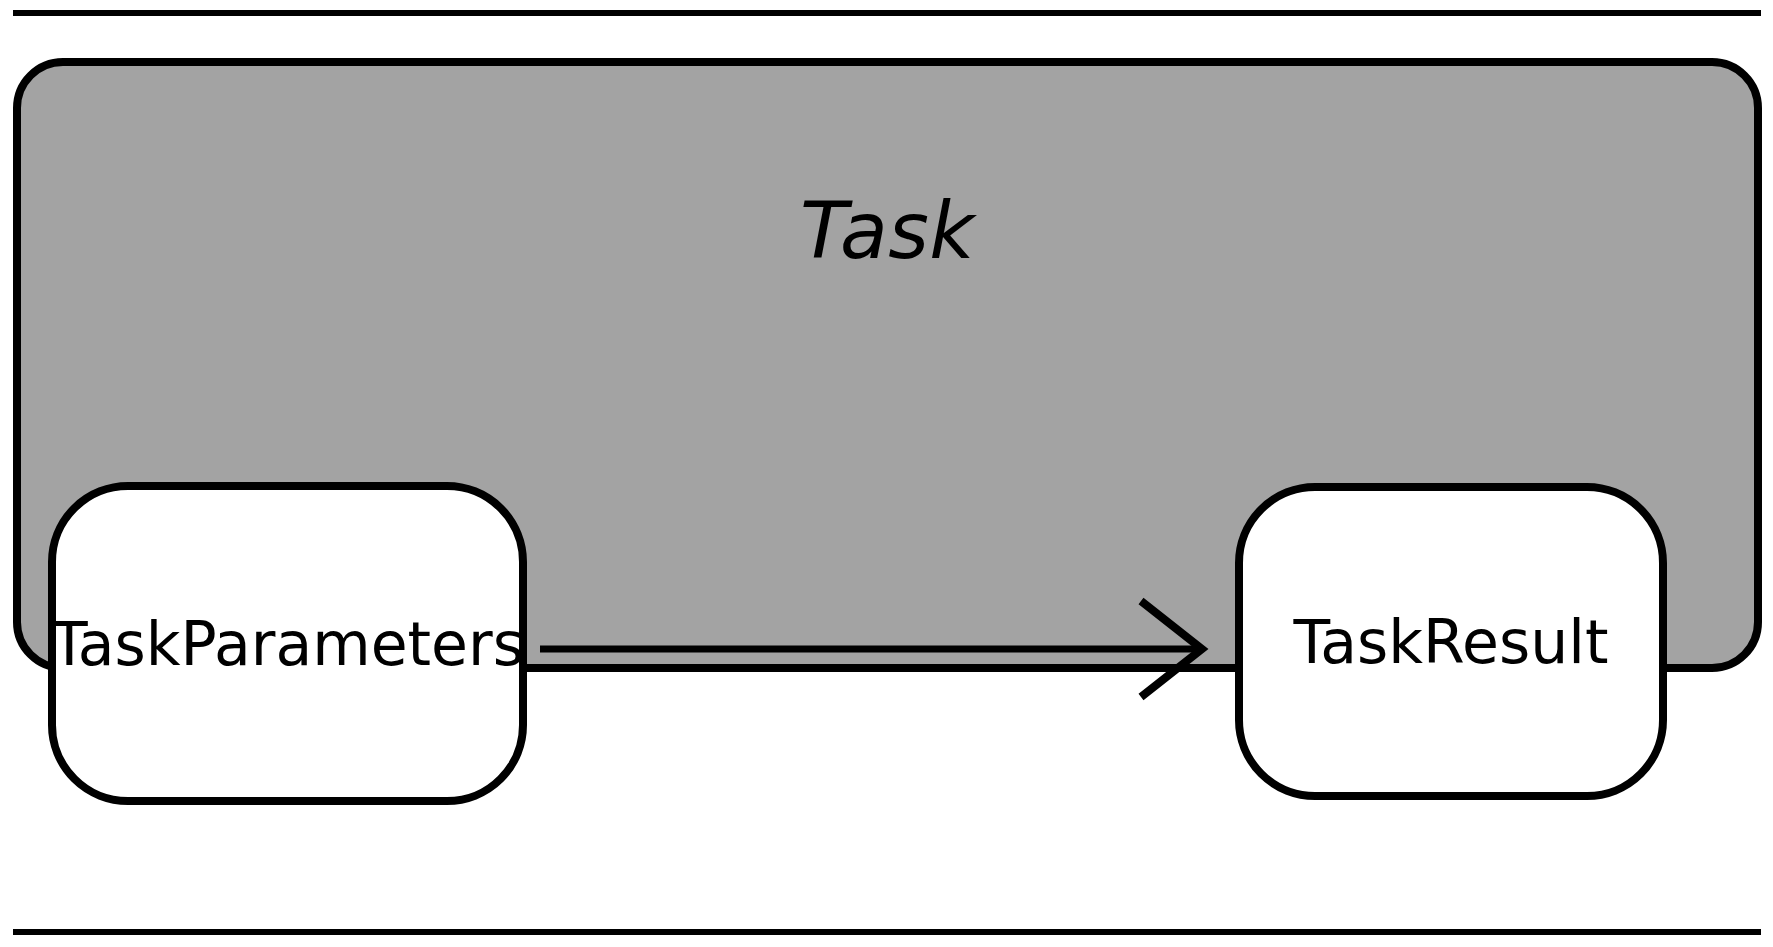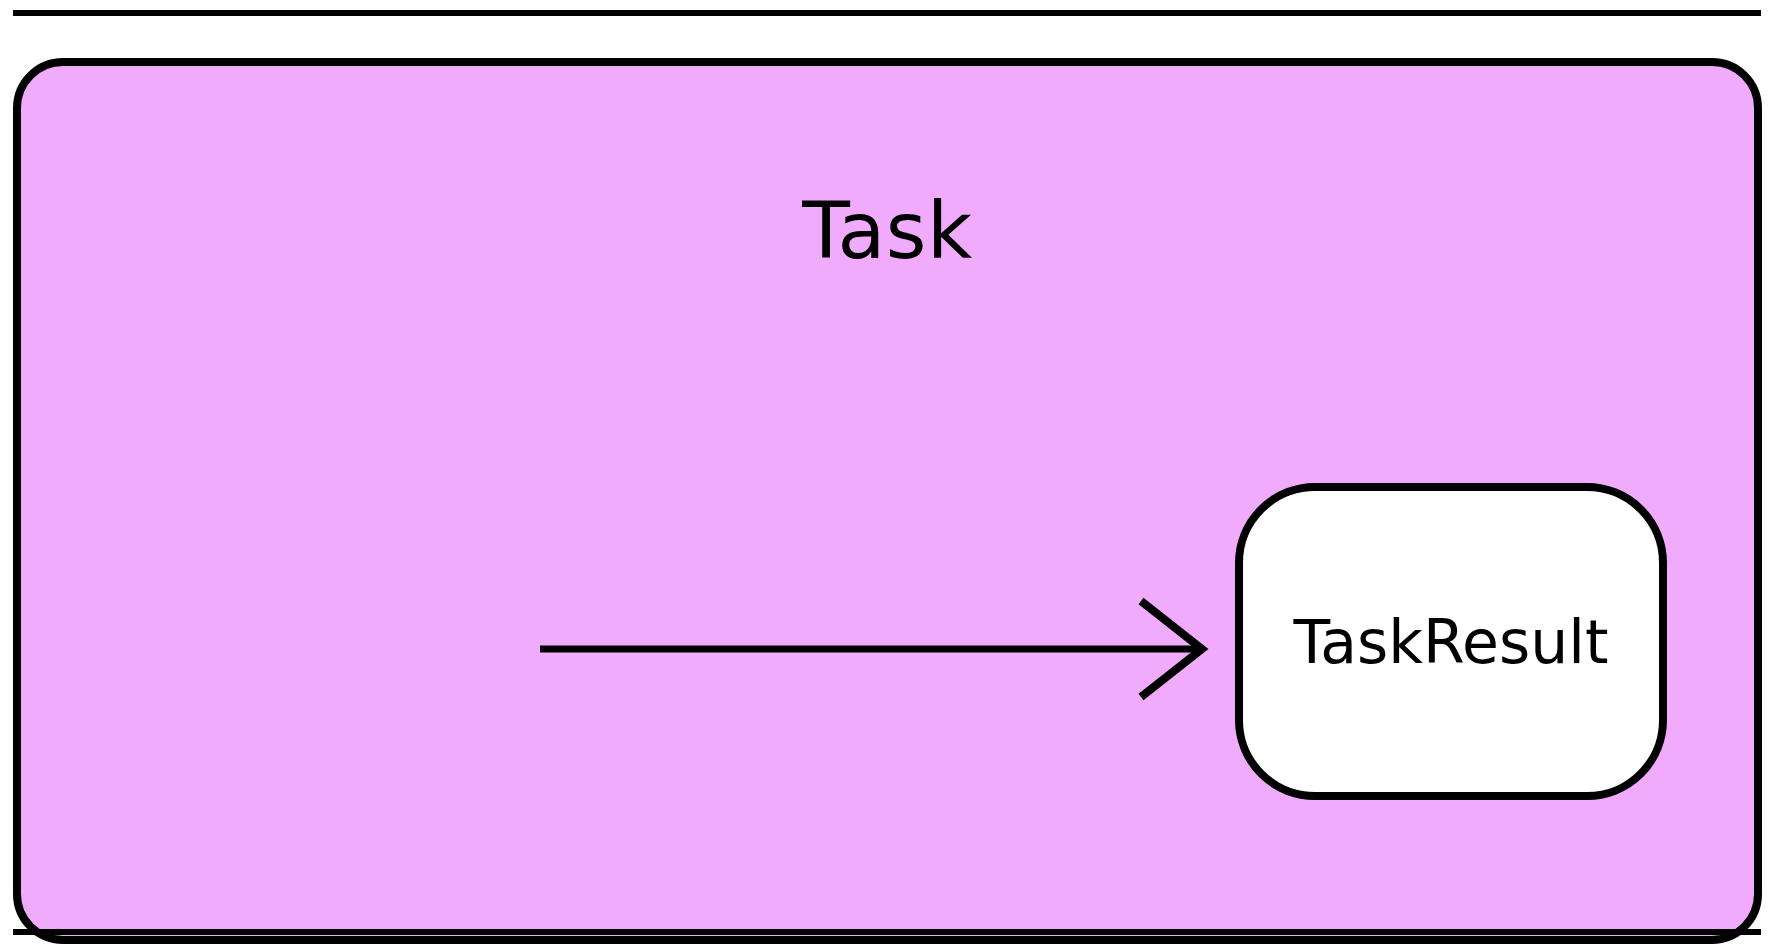--- a/index.html
+++ b/index.html
@@ -24,25 +24,26 @@
     background: #000000;
   }
   .rule.top { top: 10px; }
   .rule.bottom { top: 929px; }
 
   .container-node {
     position: absolute;
     left: 13px;
     top: 58px;
     width: 1749px;
-    height: 886px;
+    height: 614px;
     box-sizing: border-box;
     border: 8px solid #000000;
     border-radius: 50px;
-    background: #f0abfc;
+    background: #a3a3a3;
+    font-style: italic;
   }
   .container-title {
     position: absolute;
     left: 0;
     top: 126px;
     width: 100%;
     text-align: center;
     font-size: 78px;
     line-height: 1;
     letter-spacing: 0.5px;
@@ -88,20 +89,23 @@
 <body>
 
 <div class="canvas">
 
   <div class="rule top"></div>
 
   <div class="container-node">
     <div class="container-title">Task</div>
   </div>
 
+  <div class="node node-left">
+    <span>TaskParameters</span>
+  </div>
 
   <div class="node node-right">
     <span>TaskResult</span>
   </div>
 
   <svg class="edge-layer" viewBox="0 0 1773 947" xmlns="http://www.w3.org/2000/svg">
     <line x1="540" y1="649" x2="1199" y2="649" stroke="#000000" stroke-width="7"></line>
     <polyline points="1141,601 1202,649 1141,697" fill="none" stroke="#000000" stroke-width="8" stroke-linecap="butt" stroke-linejoin="miter"></polyline>
   </svg>
 

